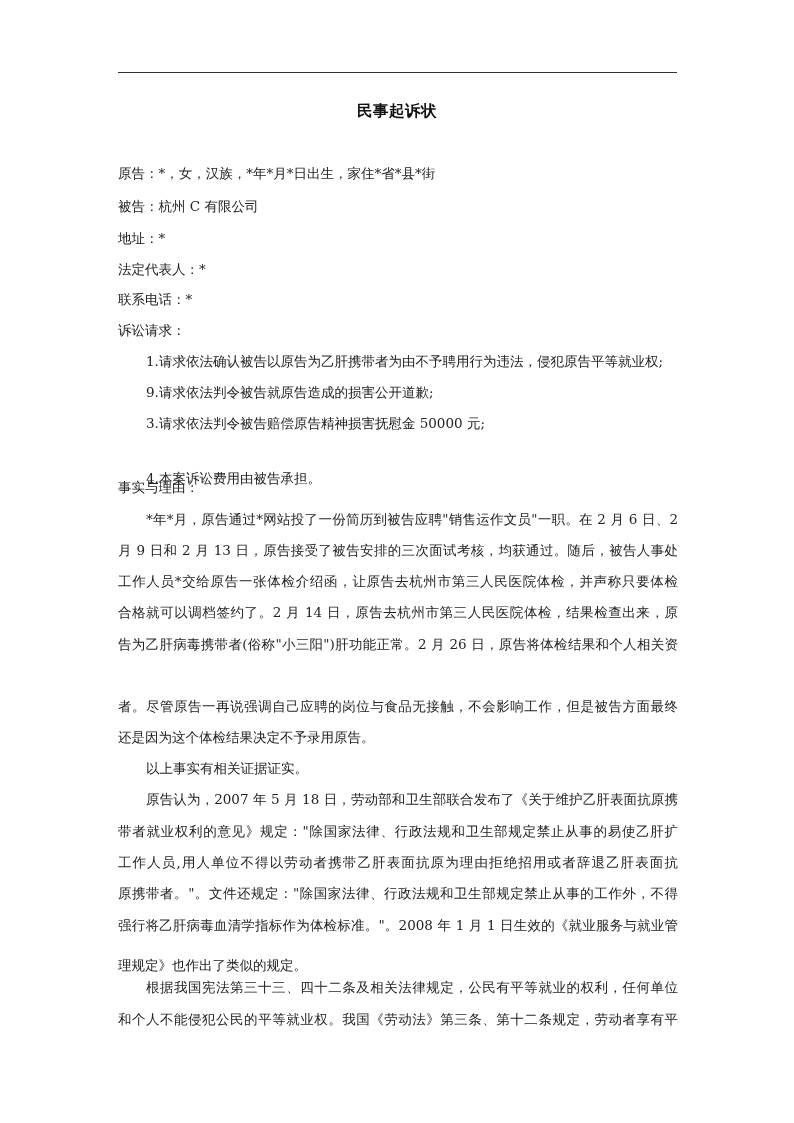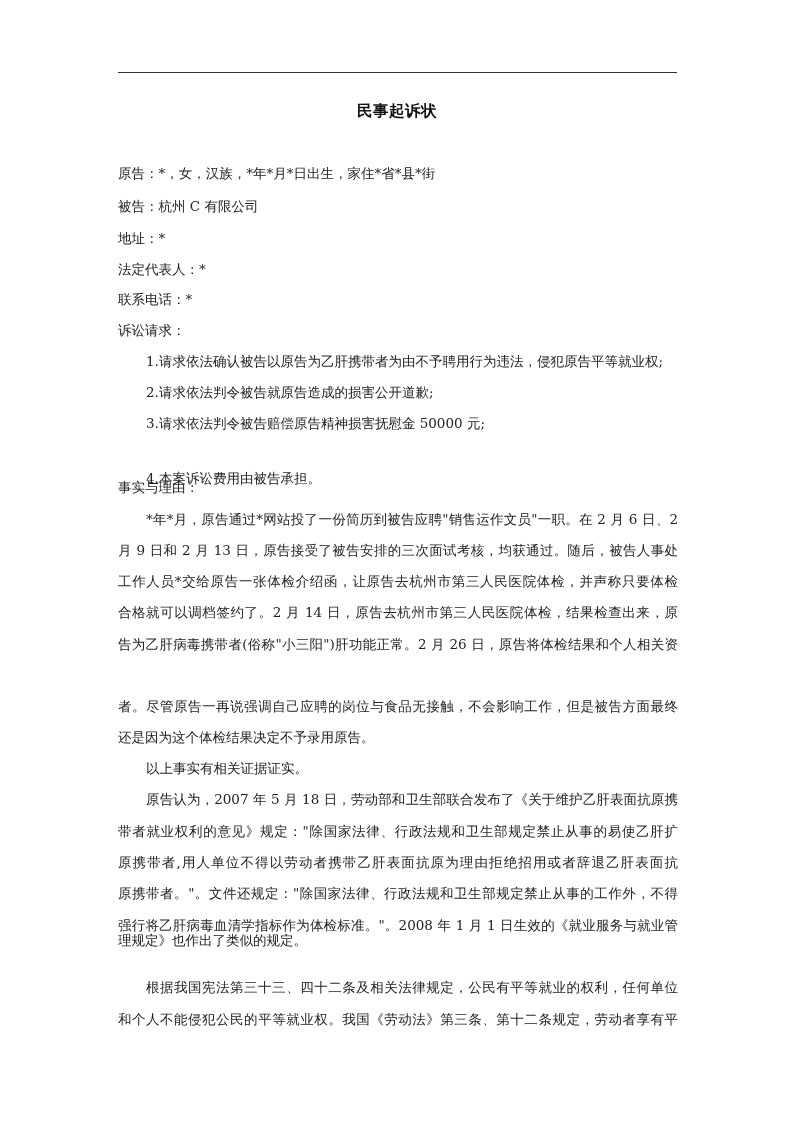--- a/index.html
+++ b/index.html
@@ -22,35 +22,35 @@
   <div class="title">民事起诉状</div>
 
   <div class="line" style="top:165px">原告：*，女，汉族，*年*月*日出生，家住*省*县*街</div>
   <div class="line" style="top:198px">被告：杭州 C 有限公司</div>
   <div class="line" style="top:230px">地址：*</div>
   <div class="line" style="top:261px">法定代表人：*</div>
   <div class="line" style="top:291px">联系电话：*</div>
   <div class="line" style="top:322px">诉讼请求：</div>
 
   <div class="line indent1" style="top:353px">1.请求依法确认被告以原告为乙肝携带者为由不予聘用行为违法，侵犯原告平等就业权;</div>
-  <div class="line indent1" style="top:384px">2.请求依法判令被告就原告造成的损害公开道歉;</div>
+  <div class="line indent1" style="top:384px">9.请求依法判令被告就原告造成的损害公开道歉;</div>
   <div class="line indent1" style="top:415px">3.请求依法判令被告赔偿原告精神损害抚慰金 50000 元;</div>
   <div class="line indent1" style="top:470px">4.本案诉讼费用由被告承担。</div>
 
   <div class="line" style="top:479px">事实与理由：</div>
 
   <div class="line indent1" style="top:511px; width:532px; text-align:justify; text-align-last:justify;">*年*月，原告通过*网站投了一份简历到被告应聘"销售运作文员"一职。在 2 月 6 日、2</div>
   <div class="line just" style="top:542px">月 9 日和 2 月 13 日，原告接受了被告安排的三次面试考核，均获通过。随后，被告人事处</div>
   <div class="line just" style="top:573px">工作人员*交给原告一张体检介绍函，让原告去杭州市第三人民医院体检，并声称只要体检</div>
   <div class="line just" style="top:604px">合格就可以调档签约了。2 月 14 日，原告去杭州市第三人民医院体检，结果检查出来，原</div>
   <div class="line just" style="top:636px">告为乙肝病毒携带者(俗称"小三阳")肝功能正常。2 月 26 日，原告将体检结果和个人相关资</div>
   <div class="line just" style="top:698px">者。尽管原告一再说强调自己应聘的岗位与食品无接触，不会影响工作，但是被告方面最终</div>
   <div class="line" style="top:729px">还是因为这个体检结果决定不予录用原告。</div>
   <div class="line indent1" style="top:760px">以上事实有相关证据证实。</div>
   <div class="line indent1" style="top:791px; width:532px; text-align:justify; text-align-last:justify;">原告认为，2007 年 5 月 18 日，劳动部和卫生部联合发布了《关于维护乙肝表面抗原携</div>
   <div class="line just" style="top:823px">带者就业权利的意见》规定："除国家法律、行政法规和卫生部规定禁止从事的易使乙肝扩</div>
-  <div class="line just" style="top:854px">原携带者,用人单位不得以劳动者携带乙肝表面抗原为理由拒绝招用或者辞退乙肝表面抗</div>
+  <div class="line just" style="top:854px">工作人员,用人单位不得以劳动者携带乙肝表面抗原为理由拒绝招用或者辞退乙肝表面抗</div>
   <div class="line just" style="top:885px">原携带者。"。文件还规定："除国家法律、行政法规和卫生部规定禁止从事的工作外，不得</div>
   <div class="line just" style="top:917px">强行将乙肝病毒血清学指标作为体检标准。"。2008 年 1 月 1 日生效的《就业服务与就业管</div>
-  <div class="line" style="top:932px">理规定》也作出了类似的规定。</div>
+  <div class="line" style="top:957px">理规定》也作出了类似的规定。</div>
   <div class="line just" style="top:1011px">和个人不能侵犯公民的平等就业权。我国《劳动法》第三条、第十二条规定，劳动者享有平</div>
   <div class="line indent1" style="top:979px; width:532px; text-align:justify; text-align-last:justify;">根据我国宪法第三十三、四十二条及相关法律规定，公民有平等就业的权利，任何单位</div>
 </div>
 
 </body></html>

